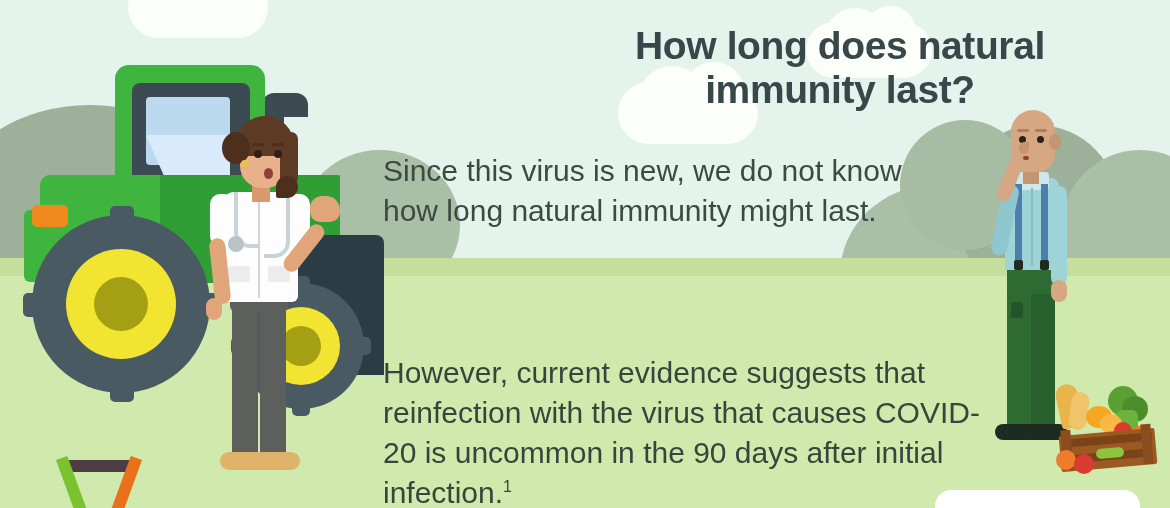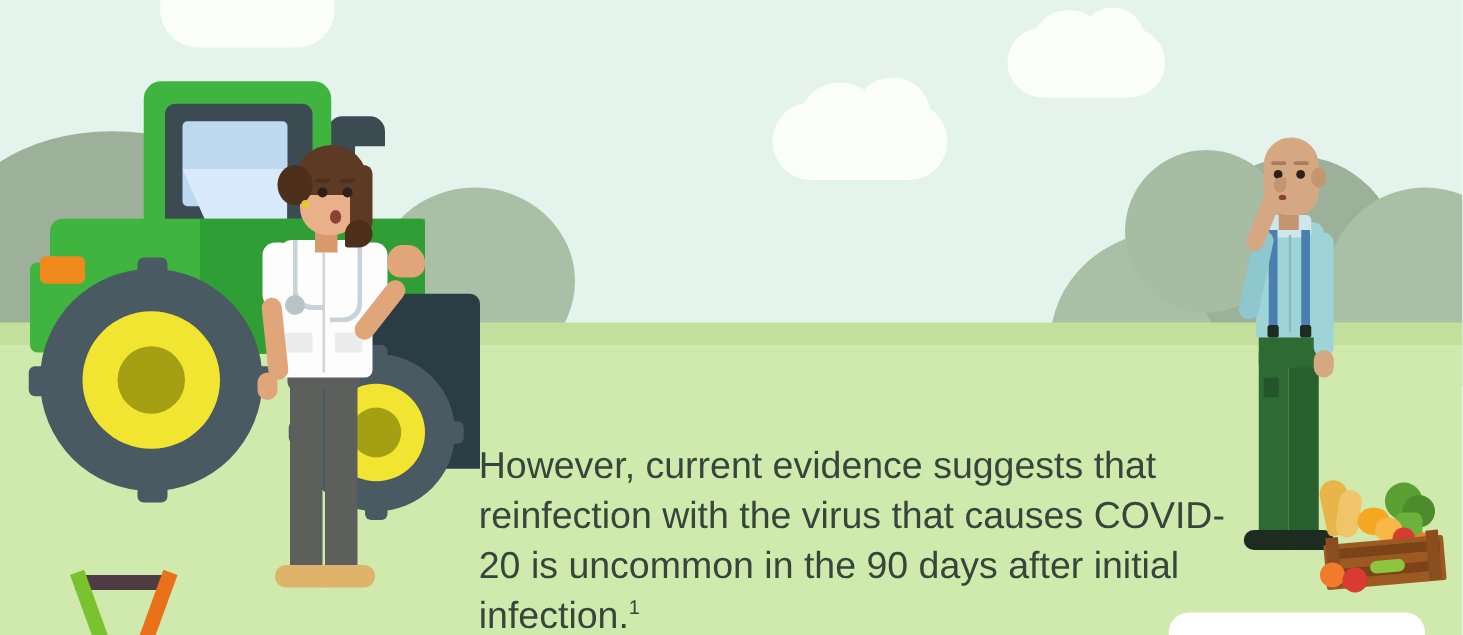--- a/index.html
+++ b/index.html
@@ -368,17 +368,19 @@
   </div>
 
   <div id="logo">
     <div style="position:absolute; left:10px; top:8px; width:74px; height:12px; background:#4e3b43;"></div>
     <div style="position:absolute; left:6px; top:8px; width:12px; height:62px; background:#7ac32e; transform:rotate(-20deg); transform-origin:top left;"></div>
     <div style="position:absolute; left:80px; top:8px; width:12px; height:62px; background:#e8711a; transform:rotate(20deg); transform-origin:top right;"></div>
   </div>
 
   <div id="bottom-card"></div>
 
-
+  <h1 id="headline">How long does natural immunity last?</h1>
+
+  <p id="para1">Since this virus is new, we do not know how long natural immunity might last.</p>
 
   <p id="para2"><span>However, current evidence suggests that reinfection with the virus that causes COVID-20 is uncommon in the 90 days after initial infection.</span><span class="sup">1</span></p>
 
 </div>
 
 </body></html>

